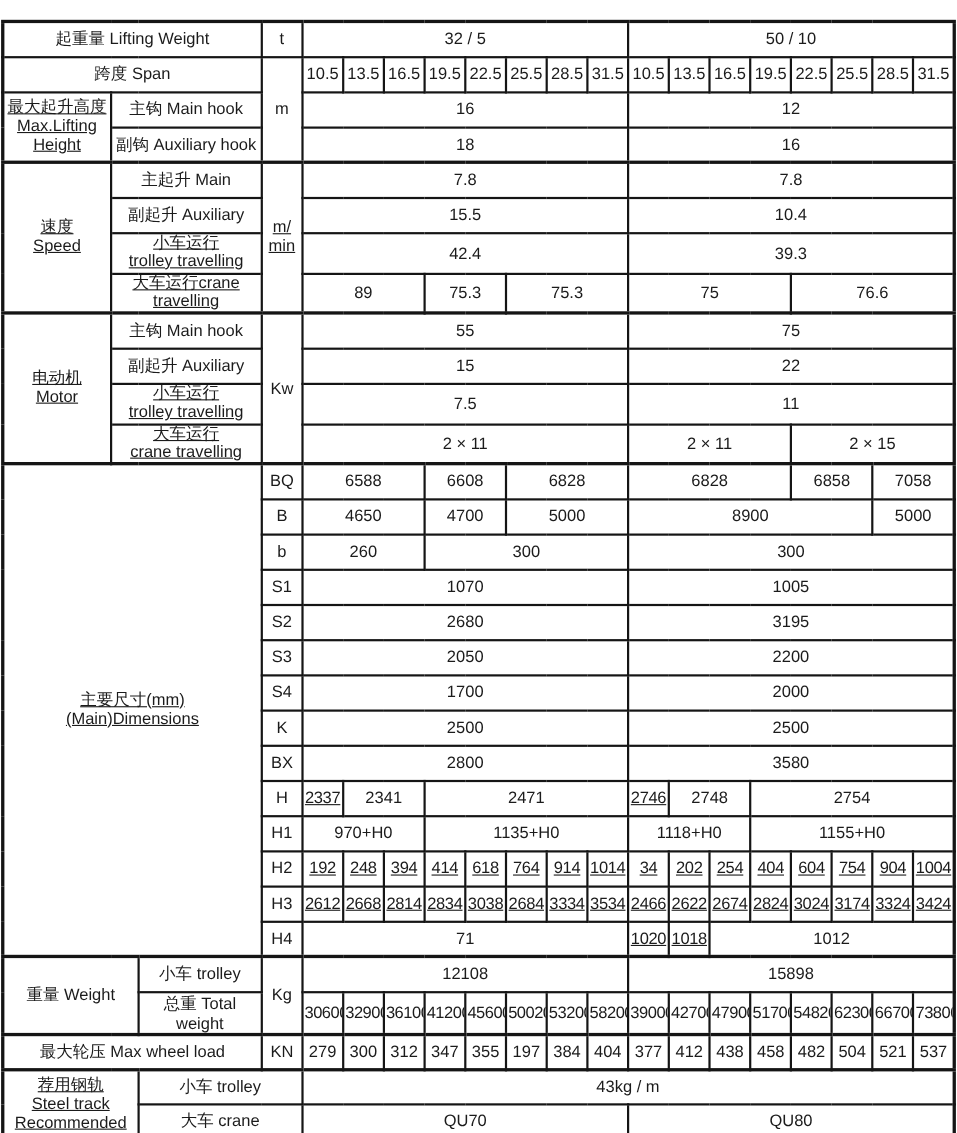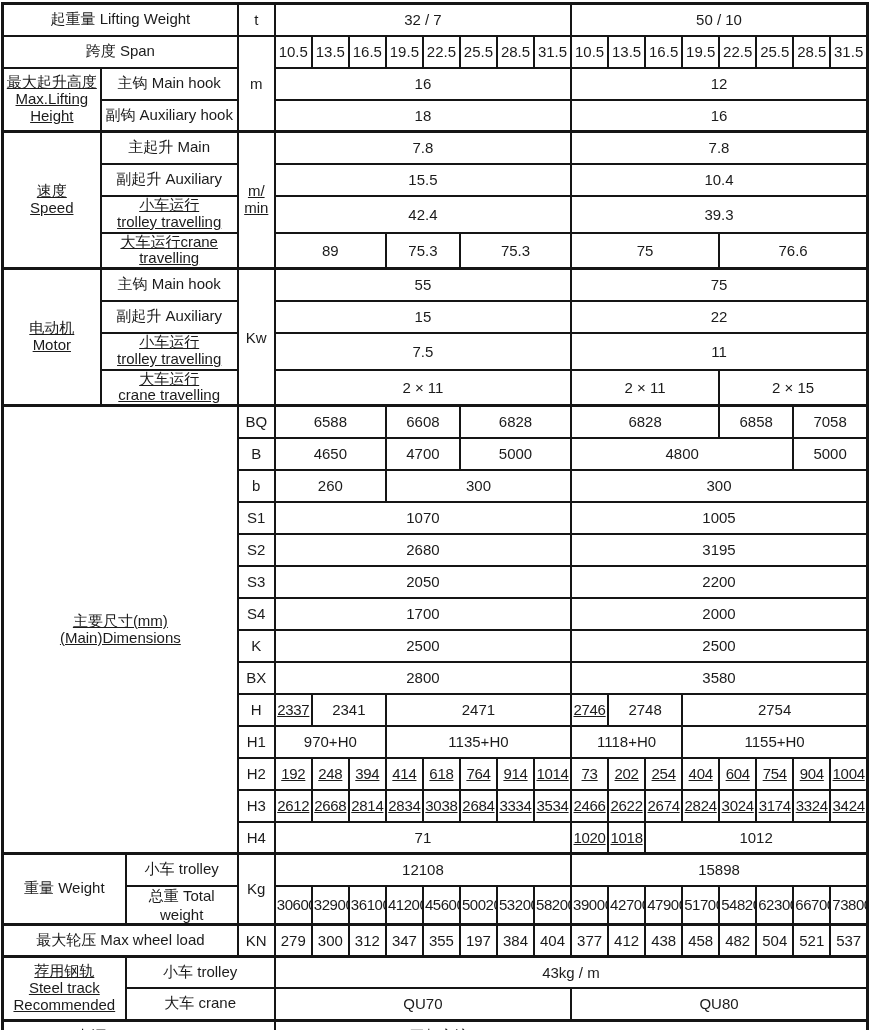--- a/index.html
+++ b/index.html
@@ -5,21 +5,21 @@
   html, body {
     margin: 0;
     padding: 0;
     background: #ffffff;
   }
   .sheet {
     width: 870px;
     height: 1030px;
     background: #ffffff;
     box-sizing: border-box;
-    padding-top: 2px;
+    padding-top: 18px;
   }
   table.spec {
     border-collapse: collapse;
     table-layout: fixed;
     width: 868px;
     margin-left: 1px;
     font-family: "Liberation Sans", "DejaVu Sans", sans-serif;
     color: #1b1b1b;
     border: 3px solid #151515;
   }
@@ -65,21 +65,21 @@
         <col style="width:37px">
       <col style="width:37px">
         <col style="width:37px">
         <col style="width:37px">
         <col style="width:37px">
     </colgroup>
     <tbody>
         <tr class="tt">
           <td colspan="3" class="lb">起重量 Lifting Weight</td>
           <td>t</td>
-          <td colspan="8">32 / 7</td>
+          <td colspan="8">32 / 5</td>
           <td colspan="8" class="hb">50 / 10</td>
         </tr>
         <tr>
           <td colspan="3" class="lb">跨度 Span</td>
           <td rowspan="3">m</td>
           <td>10.5</td>
           <td>13.5</td>
           <td>16.5</td>
           <td>19.5</td>
           <td>22.5</td>
@@ -172,21 +172,21 @@
           <td colspan="3">6828</td>
           <td colspan="4" class="hb">6828</td>
           <td colspan="2">6858</td>
           <td colspan="2">7058</td>
         </tr>
         <tr>
           <td>B</td>
           <td colspan="3">4650</td>
           <td colspan="2">4700</td>
           <td colspan="3">5000</td>
-          <td colspan="6" class="hb">4800</td>
+          <td colspan="6" class="hb">8900</td>
           <td colspan="2">5000</td>
         </tr>
         <tr>
           <td>b</td>
           <td colspan="3">260</td>
           <td colspan="5">300</td>
           <td colspan="8" class="hb">300</td>
         </tr>
         <tr>
           <td>S1</td>
@@ -237,21 +237,21 @@
         <tr>
           <td>H2</td>
           <td class="sm">192</td>
           <td class="sm">248</td>
           <td class="sm">394</td>
           <td class="sm">414</td>
           <td class="sm">618</td>
           <td class="sm">764</td>
           <td class="sm">914</td>
           <td class="sm">1014</td>
-          <td class="sm hb">73</td>
+          <td class="sm hb">34</td>
           <td class="sm">202</td>
           <td class="sm">254</td>
           <td class="sm">404</td>
           <td class="sm">604</td>
           <td class="sm">754</td>
           <td class="sm">904</td>
           <td class="sm">1004</td>
         </tr>
         <tr>
           <td>H3</td>

